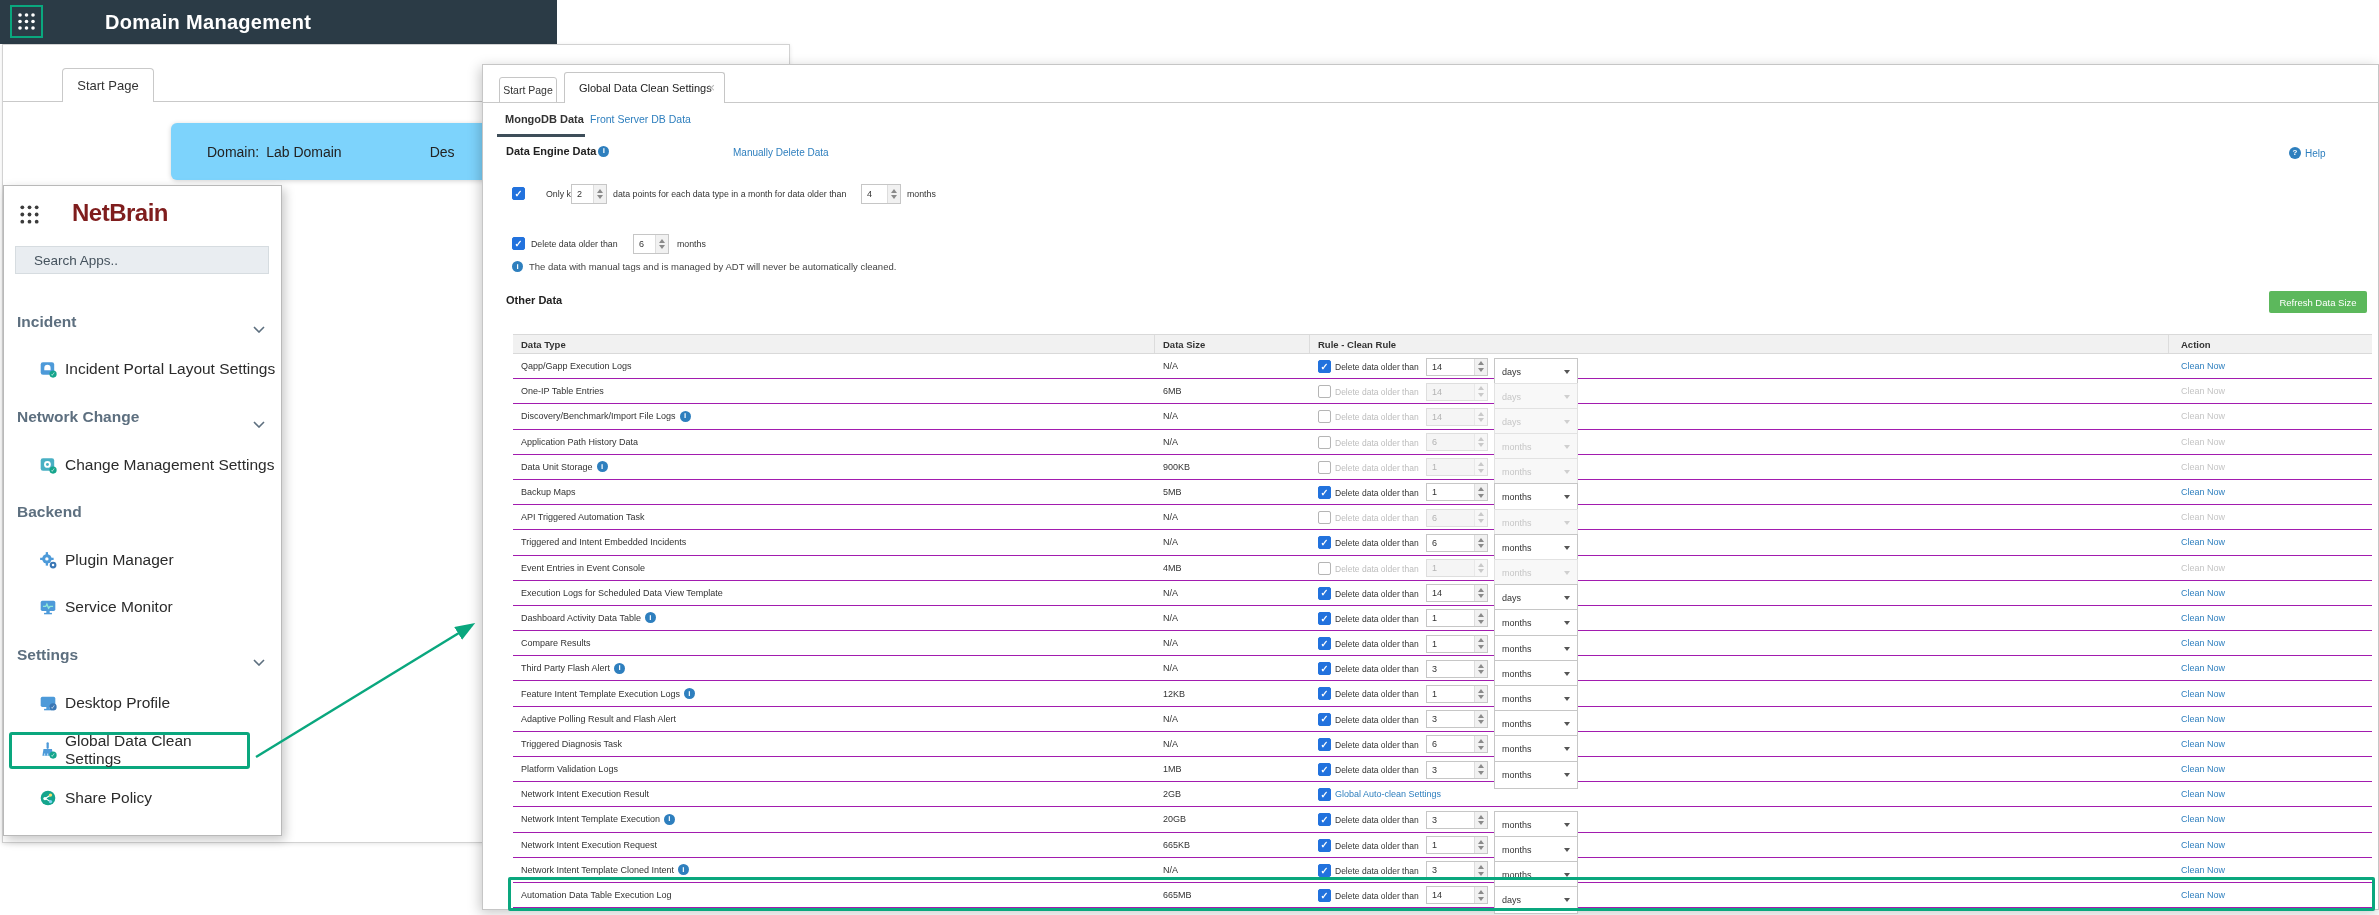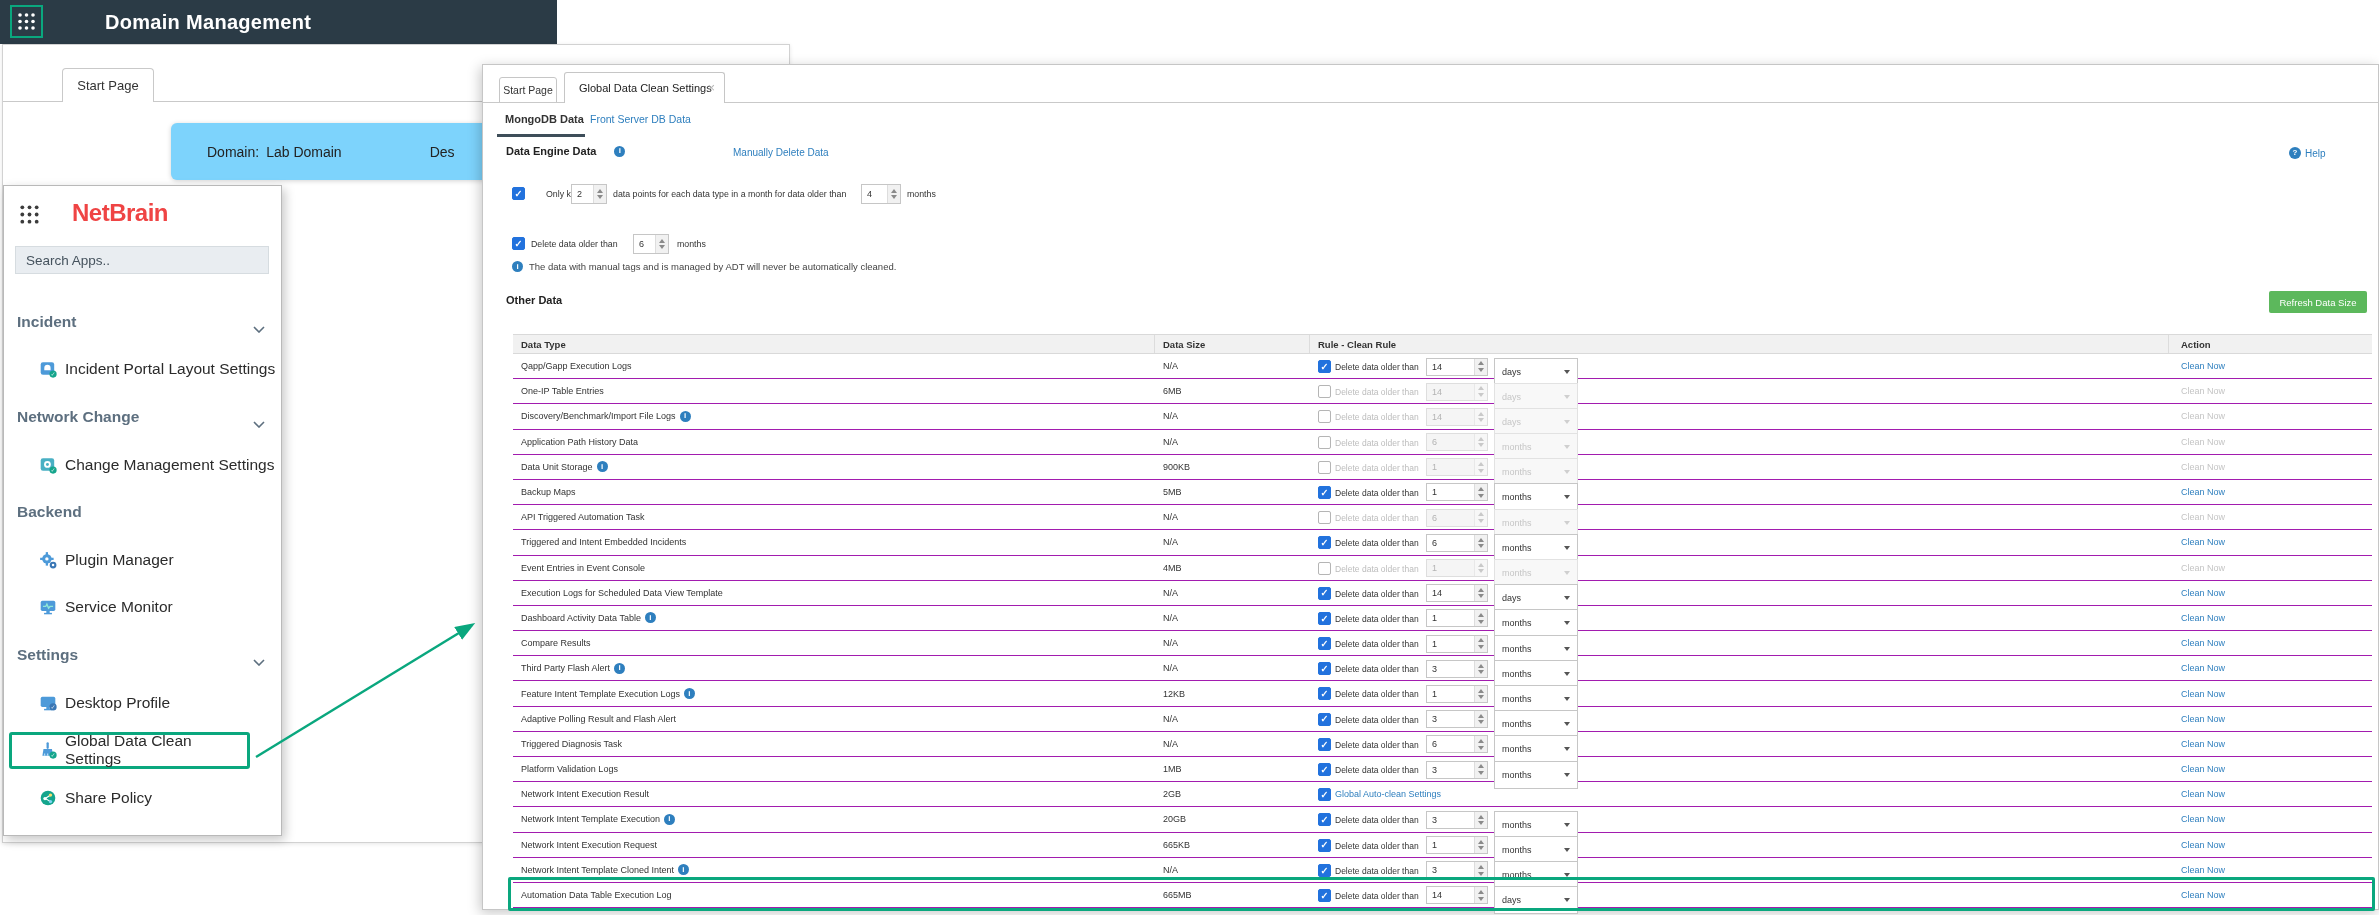--- a/index.html
+++ b/index.html
@@ -17,22 +17,22 @@
   .bw-tabline { position:absolute; left:0; top:56px; width:100%; height:1px; background:#c9c9c9; }
   .bw-tab { position:absolute; left:59px; top:23px; width:92px; height:34px; background:#fff; border:1px solid #c9c9c9; border-bottom:none; border-radius:4px 4px 0 0; z-index:2; display:flex; align-items:center; justify-content:center; font-size:13px; color:#333; }
   .bw-card { position:absolute; left:168px; top:78px; width:345px; height:57px; background:#7dd3fc; border-radius:6px; box-shadow:0 1px 5px rgba(0,0,0,.18); display:flex; align-items:center; font-size:14px; color:#222; }
   .bw-card .lab { margin-left:36px; }
   .bw-card .val { margin-left:7px; }
   .bw-card .des { margin-left:88px; }
 
   
   .app-menu { position:absolute; left:3px; top:185px; width:279px; height:651px; background:#fff; border:1px solid #b9b9b9; box-shadow:3px 4px 10px rgba(0,0,0,.22); z-index:6; }
   .am-grid { position:absolute; left:15px; top:18px; }
-  .am-logo { position:absolute; left:68px; top:13px; font-size:24px; font-weight:800; color:#ef4444; letter-spacing:-.5px;text-align:right; }
-  .am-search { position:absolute; left:11px; top:60px; width:254px; height:28px; background:#e9edf1; border:1px solid #d6dce0; font-size:13.5px; color:#15803d; padding-left:10px; outline:none; }
+  .am-logo { position:absolute; left:68px; top:13px; font-size:24px; font-weight:800; color:#7f1d1d; letter-spacing:-.5px;text-align:right; }
+  .am-search { position:absolute; left:11px; top:60px; width:254px; height:28px; background:#e9edf1; border:1px solid #d6dce0; font-size:13.5px; color:#15803d; padding-left:18px; outline:none; }
   .am-search::placeholder { color:#45525d; opacity:1; }
   .am-list { position:absolute; left:0; top:112px; width:100%; }
   .am-row { height:47.6px; display:flex; align-items:center; position:relative; }
   .am-sec { padding-left:13px; font-size:15.5px; font-weight:600; color:#5d6f7f; }
   .am-sec .chev { position:absolute; right:16px; top:50%; margin-top:-3px; }
   .am-item { padding-left:35px; font-size:15.5px; color:#2b2b2b; cursor:default; }
   .am-item .row-inner { display:flex; align-items:center; height:100%; }
   .am-item .row-inner.hl { border:3px solid #0aa77e; border-radius:3px; height:37px; width:241px; margin-left:-30px; padding-left:27px; }
   .am-item .mi { width:18px; height:18px; margin-right:8px; flex:0 0 auto; display:inline-flex; }
 
@@ -42,21 +42,21 @@
   .ptab { position:absolute; display:flex; align-items:center; justify-content:center; background:#fff; border:1px solid #c6c6c6; border-radius:3px 3px 0 0; font-size:10.5px; color:#333; }
   .ptab.inactive { left:16px; top:12px; width:58px; height:26px; }
   .ptab.active { left:81px; top:7px; width:161px; height:31px; border-bottom:none; z-index:2; font-size:11px; color:#222; justify-content:flex-start; padding-left:14px; }
   .ptab .x { position:absolute; right:9px; top:50%; margin-top:-8px; color:#b5b5b5; font-size:13px; line-height:16px; }
   .subtab { position:absolute; top:48px; font-size:11px; }
   .subtab.m { left:22px; color:#333; font-weight:600; }
   .subtab.f { left:107px; color:#2e7fbe; font-size:10.5px; }
   .subtab-underline { position:absolute; left:14px; top:69px; width:88px; height:2.5px; background:#3e4e59; }
   .help { position:absolute; left:1806px; top:82px; display:flex; align-items:center; gap:4px; font-size:10px; color:#2e7fbe; }
   .ico-circle { display:inline-flex; align-items:center; justify-content:center; width:12px; height:12px; border-radius:50%; background:#2e7fbe; color:#fff; font-size:8px; font-weight:bold; font-style:normal; line-height:1; flex:0 0 auto; }
-  .de-title { position:absolute; left:23px; top:80px; font-size:11px; font-weight:bold; color:#222; display:flex; align-items:center; gap:18px; }
+  .de-title { position:absolute; left:23px; top:80px; font-size:11px; font-weight:bold; color:#222; display:flex; align-items:center; gap:2px; }
   .manual-link { position:absolute; left:250px; top:82px; font-size:10px; color:#2e7fbe; }
   .de-rule { position:absolute; left:0; height:20px; width:100%; font-size:8.8px; color:#333; }
   .de-rule span.t { position:absolute; top:5px; }
   .note { position:absolute; left:29px; top:196px; display:flex; align-items:center; gap:6px; font-size:9.5px; color:#444; }
   .od-title { position:absolute; left:23px; top:229px; font-size:11px; font-weight:bold; color:#222; }
   .refresh-btn { position:absolute; left:1786px; top:226px; width:98px; height:22px; background:#5cb85c; border:none; border-radius:2px; color:#fff; font-size:9.5px; font-family:"Liberation Sans",sans-serif; }
 
   
   .cb { position:absolute; width:13px; height:13px; border:1px solid #b5b5b5; border-radius:2px; background:#fff; display:inline-flex; align-items:center; justify-content:center; }
   .cb.on { background:#2272dd; border-color:#2272dd; }

